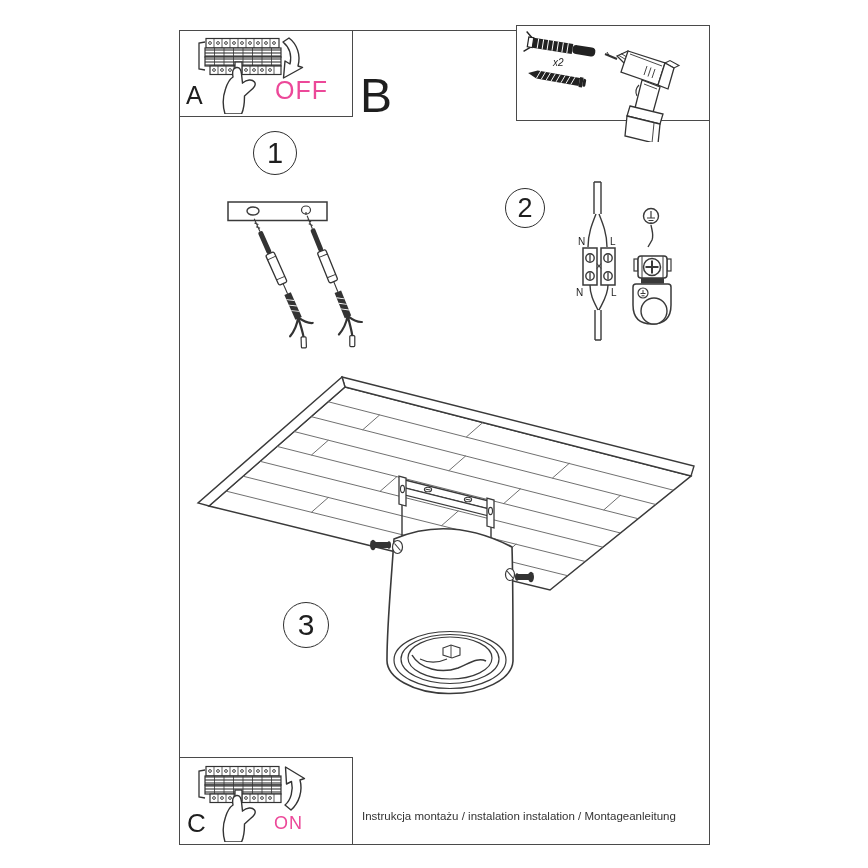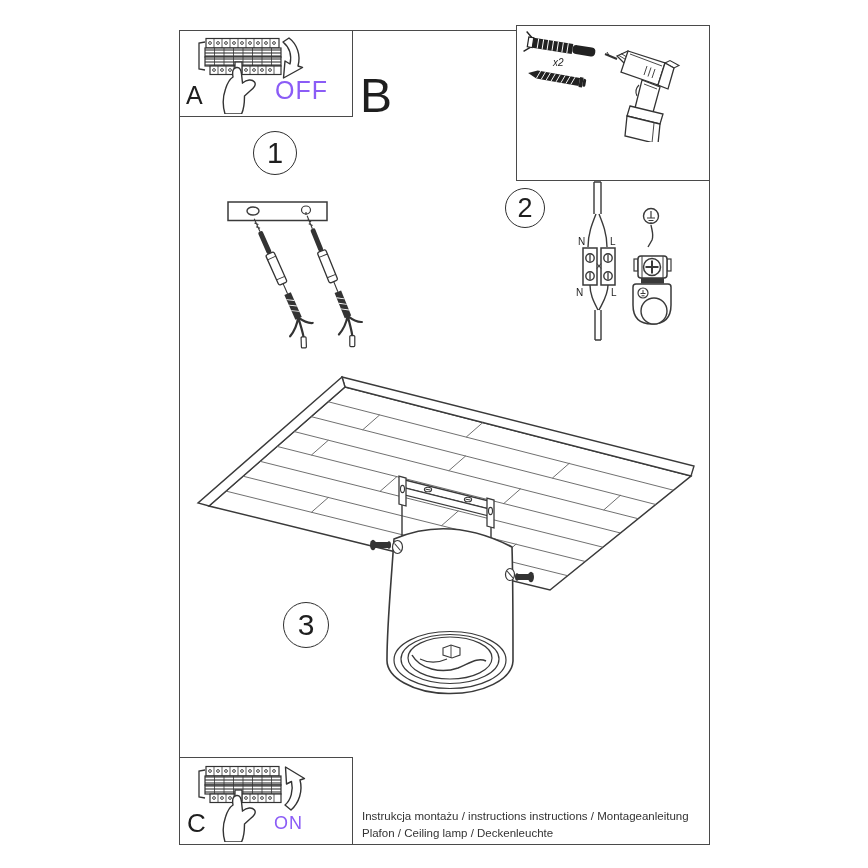--- a/index.html
+++ b/index.html
@@ -3,25 +3,25 @@
 <meta charset="utf-8">
 <style>
   html,body{margin:0;padding:0;background:#fff;}
   .page{position:relative;width:868px;height:868px;background:#fff;overflow:hidden;
         font-family:"Liberation Sans",sans-serif;color:#2b2b2b;}
   .frame{position:absolute;left:179px;top:30px;width:531px;height:815px;
          border:1.6px solid #4a4a4a;box-sizing:border-box;background:#fff;}
   .art{position:absolute;left:0;top:0;}
   .box{position:absolute;background:#fff;border:1.8px solid #4a4a4a;box-sizing:border-box;}
   .boxA{left:179px;top:30px;width:174px;height:87px;}
-  .boxTools{left:516px;top:25px;width:194px;height:156px;}
+  .boxTools{left:516px;top:25px;width:194px;height:96px;}
   .boxC{left:179px;top:757px;width:174px;height:88px;}
   .box svg{position:absolute;left:0;top:0;}
   .corner-label{position:absolute;font-size:25px;color:#1e1e1e;}
-  .action-label{position:absolute;font-size:25px;letter-spacing:1px;color:#8b5cf6;text-align:center;}
+  .action-label{position:absolute;font-size:25px;letter-spacing:1px;color:#ec4899;text-align:center;}
   .lblB{position:absolute;left:360px;top:68px;font-size:48px;color:#1e1e1e;}
   .badge{position:absolute;border:1.7px solid #2f2f2f;border-radius:50%;background:#fff;
          display:flex;align-items:center;justify-content:center;color:#1e1e1e;}
   .badge1{left:253px;top:131px;width:42px;height:42px;font-size:29px;}
   .badge2{left:505px;top:188px;width:38px;height:38px;font-size:27px;}
   .badge3{left:283px;top:602px;width:44px;height:44px;font-size:30px;}
   .wire-label{position:absolute;font-size:10px;color:#1e1e1e;}
   .x2{position:absolute;left:550px;top:55px;font-size:10px;font-style:italic;color:#1e1e1e;}
   .footer{position:absolute;left:362px;top:808px;font-size:11.5px;line-height:16.5px;color:#333;}
 </style>
@@ -316,17 +316,16 @@
       </g>
       <g>
         <path d="M111,52 C119,45 123,33 120,22 L124.5,20.5 L105.5,9 L106.5,26 L111.5,23.5 C113.5,32 111,42 105,47 Z" fill="#fff" stroke="#333" stroke-width="1.4" stroke-linejoin="round"></path>
       </g>
     </svg>
     <span class="corner-label" style="left:7px;bottom:5px;font-size:26px;">C</span>
     <span class="action-label" style="left:94px;bottom:10px;font-size:18px;">ON</span>
   </div>
 
   <div class="footer">
-    <div>Instrukcja montażu / instructions instructions / Montageanleitung</div>
-    <div>Plafon / Ceiling lamp / Deckenleuchte</div>
+    <div>Instrukcja montażu / instalation instalation / Montageanleitung</div>
   </div>
 
 </div>
 
 </body></html>

